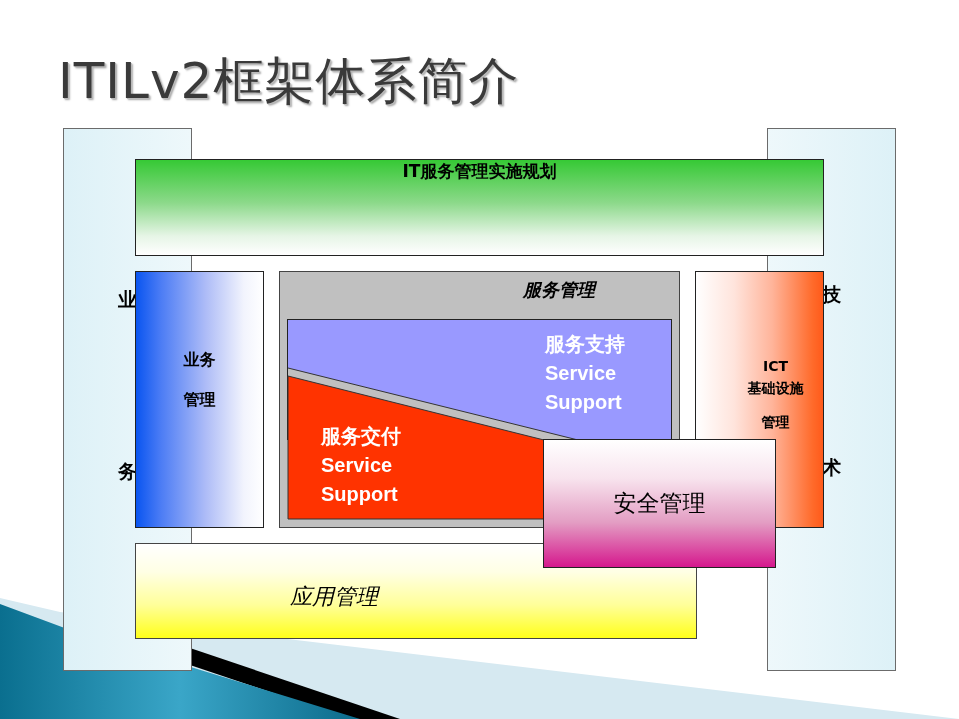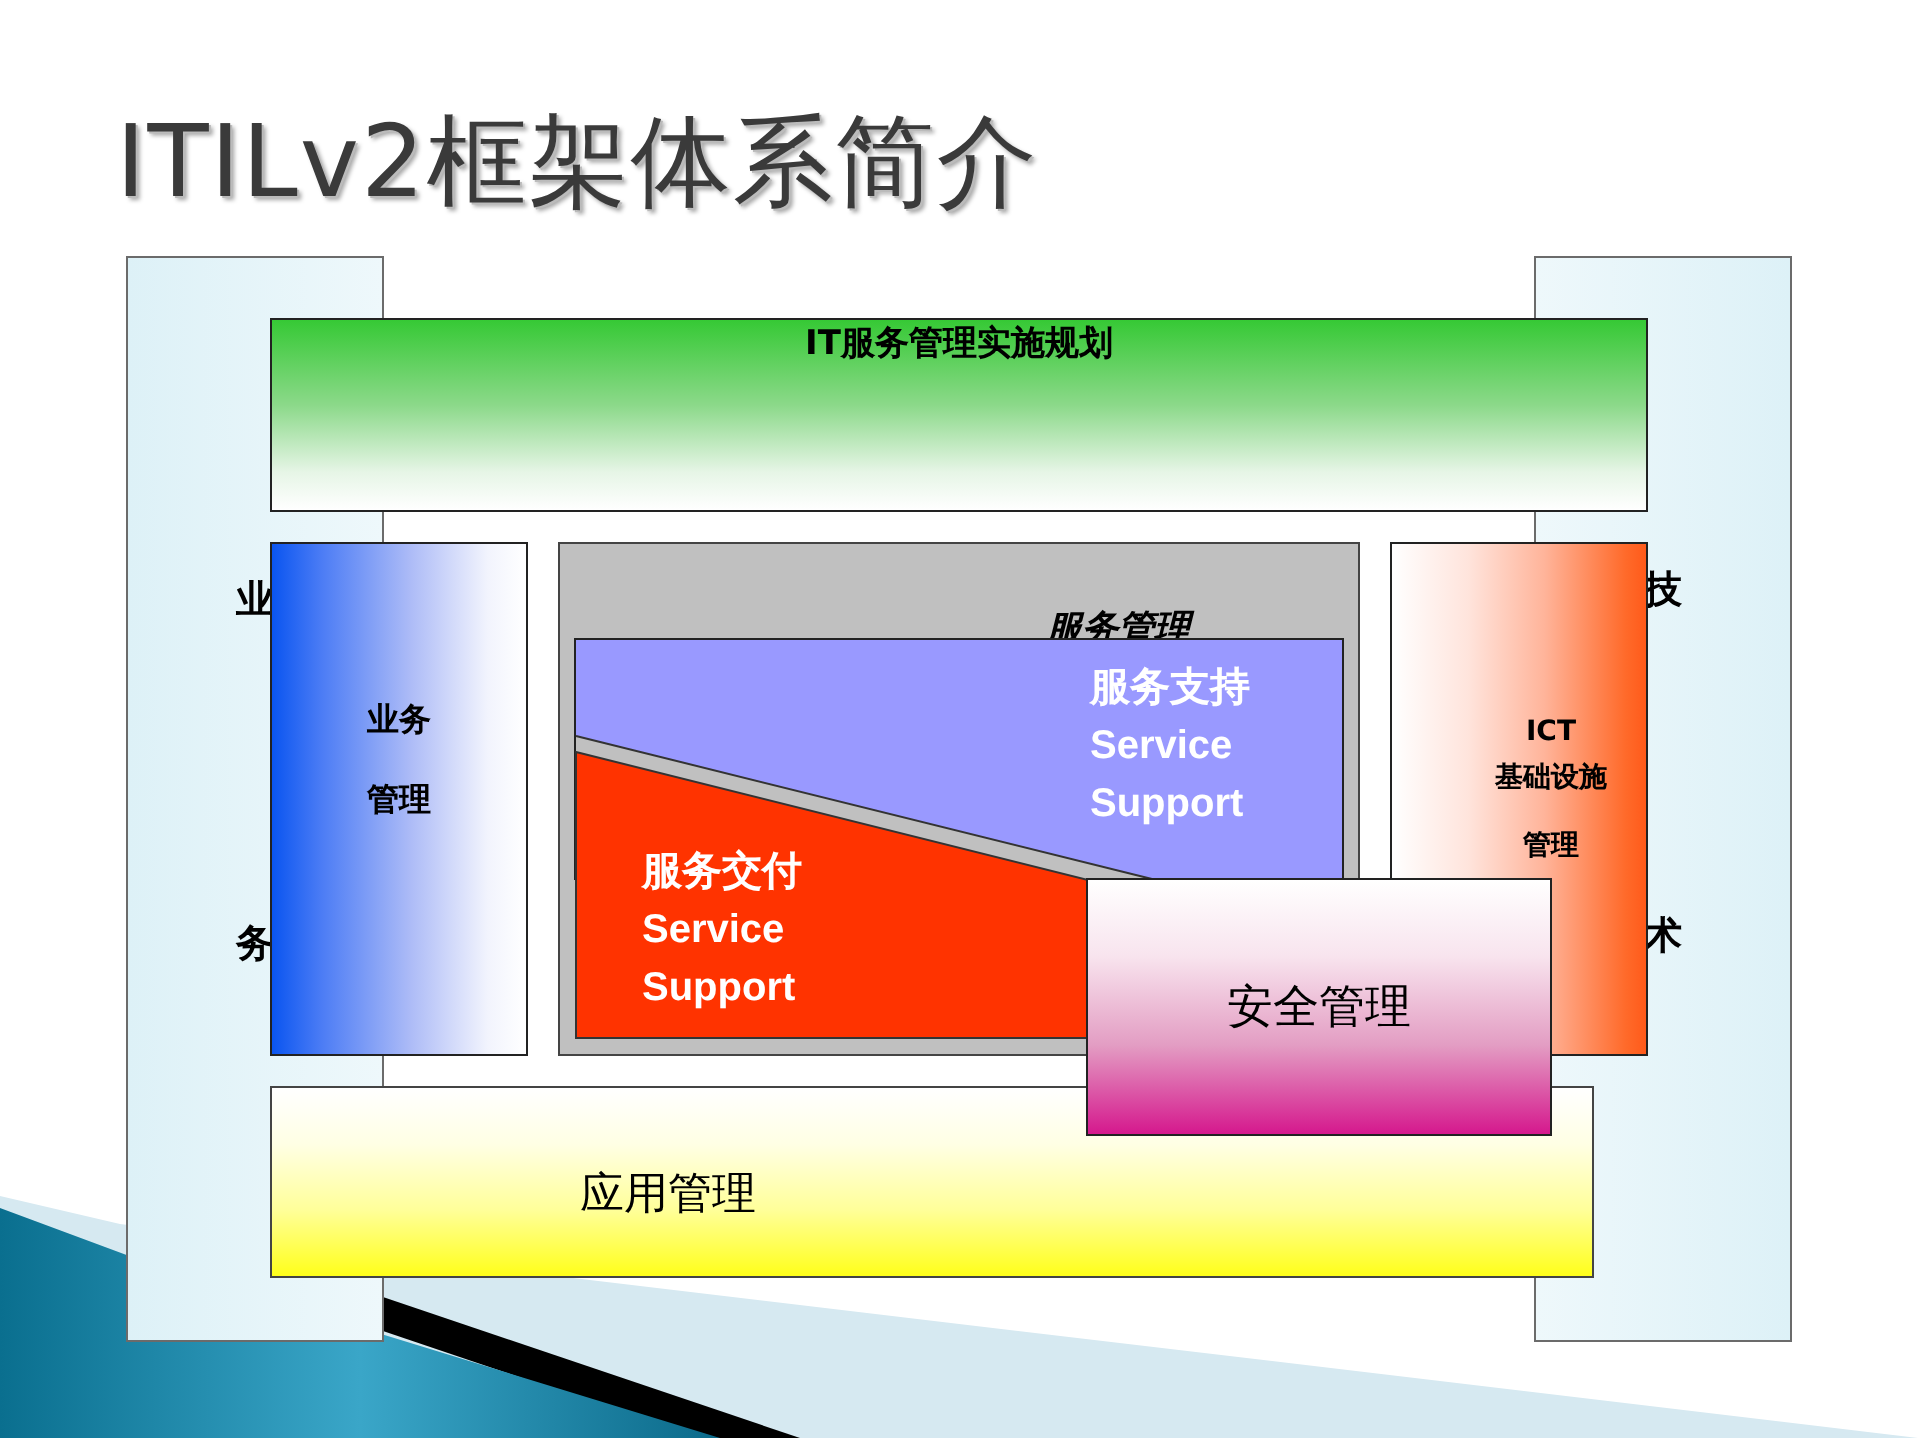--- a/index.html
+++ b/index.html
@@ -15,35 +15,35 @@
     .pillar.right { left:767px; top:128px; width:129px; height:543px;
                     background:linear-gradient(to right,#eef8fb,#ddf1f7); }
     .pillar-char { position:absolute; width:100%; text-align:center; font-size:19px; font-weight:bold; color:#000; }
     .green { left:135px; top:159px; width:689px; height:97px; border:1px solid #222;
              background:linear-gradient(to bottom,#36c935 0%,#8cd98a 45%,#e6f5e6 80%,#ffffff 100%);
              display:flex; align-items:flex-start; justify-content:center; font-weight:bold; font-size:17px; color:#000; }
     .bizmgmt { left:135px; top:271px; width:129px; height:257px; border:1px solid #222;
                background:linear-gradient(to right,#0a55f0 0%,#4d7df5 20%,#aebcf7 55%,#f2f4fd 85%,#ffffff 100%); }
     .bizmgmt .lbl { position:absolute; left:0; width:100%; text-align:center; font-size:16px; font-weight:bold; color:#000; }
     .svcmgmt { left:279px; top:271px; width:401px; height:257px; border:1px solid #444; background:#c0c0c0; }
-    .svcmgmt-title { position:absolute; left:243px; top:6px; font-size:18px; font-weight:bold; font-style:italic; color:#000;margin-top:24px; }
+    .svcmgmt-title { position:absolute; left:243px; top:6px; font-size:18px; font-weight:bold; font-style:italic; color:#000; }
     .support { left:287px; top:319px; width:385px; height:121px; border:1px solid #222; background:#9999ff; }
     .support-text, .delivery-text { position:absolute; color:#fff; font-weight:bold; font-size:20px; line-height:29px;
                                     font-family:"Liberation Sans","DejaVu Sans",sans-serif; }
     .support-text { left:545px; top:330px; }
     .delivery-text { left:321px; top:422px; }
     .ict { left:695px; top:271px; width:129px; height:257px; border:1px solid #222;
            background:linear-gradient(to right,#ffffff 0%,#ffe4dc 30%,#ffb49a 60%,#ff6a2a 92%,#ff5a1a 100%); }
     .ict .lbl { position:absolute; left:16px; width:100%; text-align:center; font-size:14px; font-weight:bold; color:#000; }
     .security { left:543px; top:439px; width:233px; height:129px; border:1px solid #222;
                 background:linear-gradient(to bottom,#ffffff 0%,#f8e4ee 30%,#e39dc3 65%,#d5188d 100%);
                 display:flex; align-items:center; justify-content:center; font-size:23px; color:#000;
                 font-family:"DejaVu Serif","Liberation Serif",serif; }
-    .yellow { left:135px; top:543px; width:662px; height:96px; border:1px solid #444;
-              background:linear-gradient(to bottom,#ffffff 0%,#ffffe4 30%,#ffff99 65%,#ffff1a 100%); }
+    .yellow { left:135px; top:543px; width:562px; height:96px; border:1px solid #444;
+              background:linear-gradient(to bottom,#ffffff 0%,#ffffe4 30%,#ffff99 65%,#ffff1a 100%);font-style:italic; }
     .yellow .lbl { position:absolute; left:154px; top:38px; font-size:22px; color:#000;
                    font-family:"DejaVu Serif","Liberation Serif",serif; }
     svg.deco { position:absolute; left:0; top:0; }
   </style>
 </head>
 <body>
 
 <svg class="deco" width="959" height="719">
   <defs>
     <linearGradient id="tealg" x1="0" y1="0" x2="1" y2="0">

